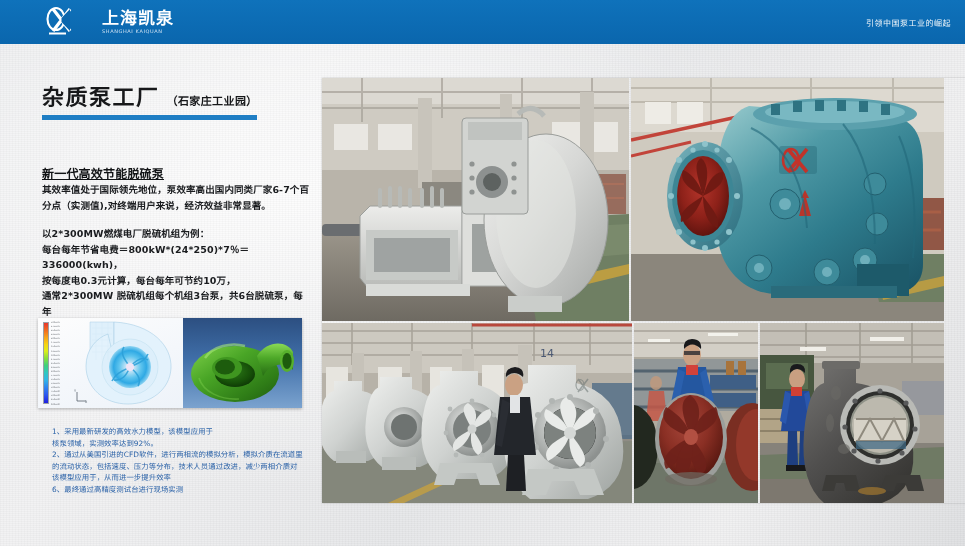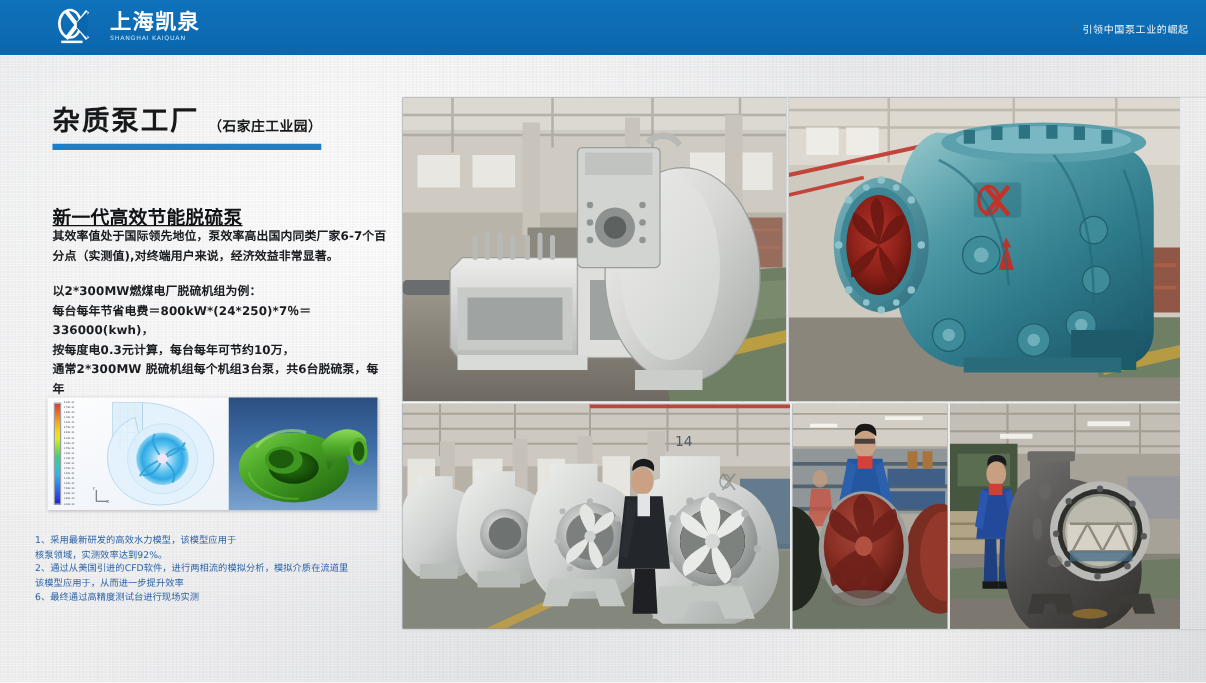--- a/index.html
+++ b/index.html
@@ -40,21 +40,21 @@
     width: 965px; height: 44px;
     background: #0b6cb5;
     background: linear-gradient(180deg, #0f72bb 0%, #0a66ad 100%);
     z-index: 5;
   }
   .logo-wrap {
     position: absolute;
     left: 44px; top: 6px;
     display: flex;
     align-items: center;
-    gap: 8px;
+    gap: 22px;
   }
   .logo-mark { width: 36px; height: 32px; display: block; }
   .logo-text-col { display: flex; flex-direction: column; justify-content: center; }
   .logo-cn {
     color: #ffffff;
     font-size: 17px;
     font-weight: 700;
     letter-spacing: 1px;
     line-height: 19px;
     white-space: nowrap;
@@ -105,21 +105,21 @@
     padding-bottom: 2px;
   }
   .title-rule {
     margin-top: 5px;
     width: 215px; height: 5px;
     background: #1f7ec4;
   }
 
   .body-text { position: absolute; left: 42px; top: 123px; width: 268px; }
   .para-head {
-    font-size: 15px;
+    font-size: 12px;
     font-weight: 700;
     color: #111315;
     text-decoration: underline;
     line-height: 15px;
     letter-spacing: .2px;
   }
   .para-line {
     font-size: 9.5px;
     font-weight: 700;
     color: #1a1c1f;
@@ -172,21 +172,21 @@
     width: 119px; height: 90px;
     background: linear-gradient(180deg, #2c4f81 0%, #3f6ea8 45%, #7ba3cf 100%);
     overflow: hidden;
     flex: none;
   }
   .sim-3d svg { position: absolute; left: 0; top: 0; }
 
   
   .notes {
     position: absolute;
-    left: 28px; top: 382px;
+    left: 52px; top: 382px;
     width: 278px;
   }
   .note-line {
     font-size: 7.4px;
     color: #2c63a8;
     line-height: 11.6px;
     letter-spacing: .05px;
     white-space: nowrap;
   }
 
@@ -360,20 +360,21 @@
           <path d="M22 40 C 30 28 48 24 62 28" stroke="#a6e877" stroke-width="2.4" fill="none" opacity=".6"></path>
           <path d="M16 60 C 20 74 38 82 56 81" stroke="#8ada55" stroke-width="1.6" fill="none" opacity=".35"></path>
         </svg>
       </div>
     </div>
 
     <div class="notes">
       <div class="note-line">1、采用最新研发的高效水力模型，该模型应用于</div>
       <div class="note-line">核泵领域，实测效率达到92%。</div>
       <div class="note-line">2、通过从美国引进的CFD软件，进行两相流的模拟分析，模拟介质在流道里</div>
+      <div class="note-line">的流动状态，包括速度、压力等分布，技术人员通过改进，减少两相介质对</div>
       <div class="note-line">该模型应用于，从而进一步提升效率</div>
       <div class="note-line">6、最终通过高精度测试台进行现场实测</div>
     </div>
   </div>
 
   <div class="photo-grid">
 
     <div class="ph ph-pump-white">
       <svg viewBox="0 0 307 243" preserveAspectRatio="none">
         <defs>

